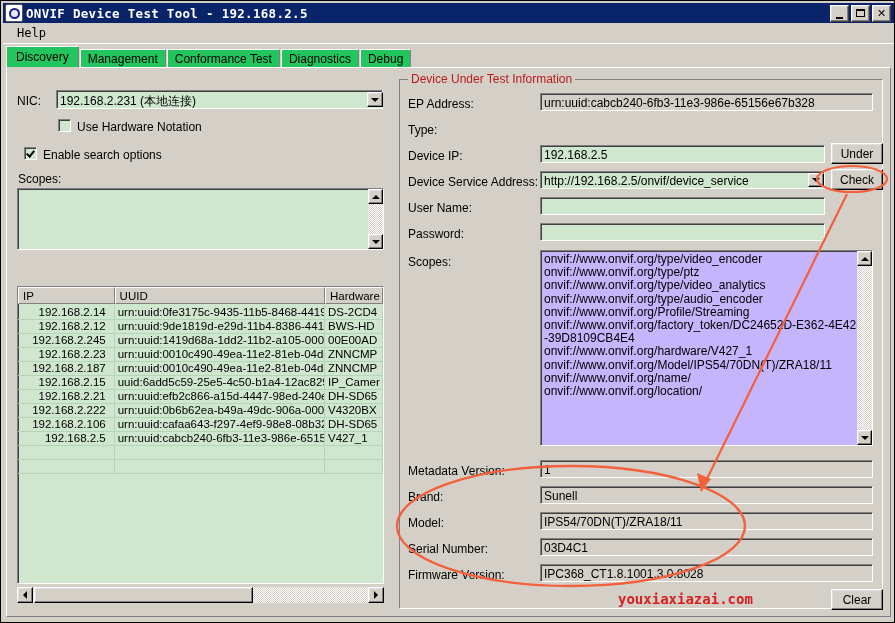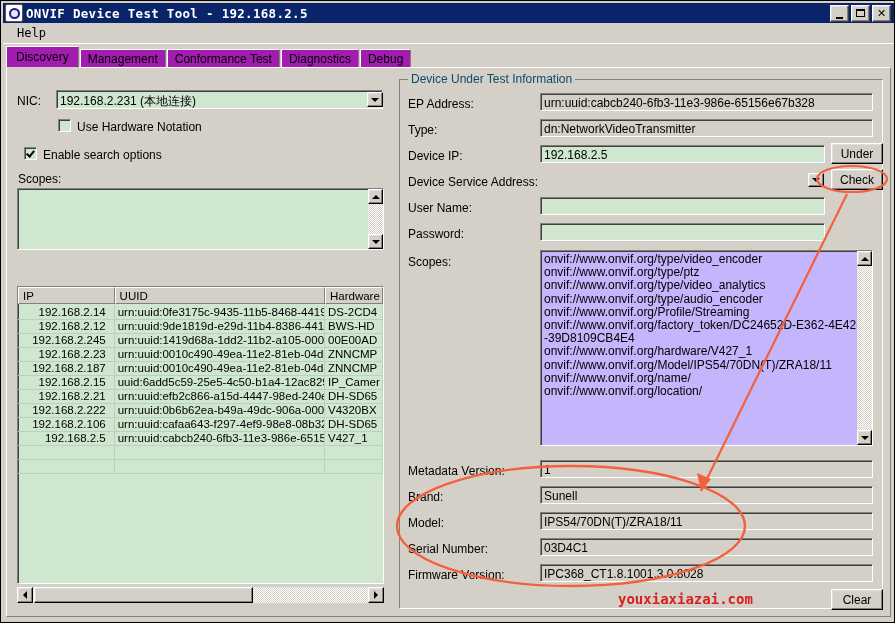--- a/index.html
+++ b/index.html
@@ -109,21 +109,21 @@
     height: 21px;
     display: flex;
     align-items: flex-end;
   }
   .tab {
     height: 19px;
     line-height: 19px;
     padding: 0 7px;
     font-size: 12px;
     color: #000;
-    background: #a21caf;
+    background: #22c55e;
     border: 1px solid;
     border-color: #ffffff #808080 #d4d0c8 #ffffff;
     box-sizing: border-box;
     margin-right: 1px;
     white-space: nowrap;
     cursor: default;
     position: relative;
   }
   .tab.active {
     height: 22px;
@@ -264,21 +264,21 @@
     box-sizing: border-box;
     border: 1px solid;
     border-color: #808080 #ffffff #ffffff #808080;
   }
   .groupbox .gb-title {
     position: absolute;
     top: -8px; left: 8px;
     background: #d4d0c8;
     padding: 0 3px;
     font-size: 12px;
-    color: #0c4a6e;
+    color: #b91c1c;
     white-space: nowrap;
   }
 
   
   .textarea {
     position: absolute;
     box-sizing: border-box;
     border: 1px solid;
     border-color: #808080 #ffffff #ffffff #808080;
     box-shadow: inset 1px 1px 0 #404040;
@@ -520,27 +520,27 @@
     </div>
 
     <div class="groupbox" style="left:392px; top:11px; width:484px; height:530px;">
       <div class="gb-title">Device Under Test Information</div>
     </div>
 
     <div class="lbl" style="left:401px; top:29px;">EP Address:</div>
     <div class="field readonly" style="left:533px; top:25px; width:333px; height:18px;">urn:uuid:cabcb240-6fb3-11e3-986e-65156e67b328</div>
 
     <div class="lbl" style="left:401px; top:55px;">Type:</div>
-    <div class="field readonly" style="left:533px; top:51px; width:333px; height:18px;">dn:NetworkVideoTransmitter</div>
 
     <div class="lbl" style="left:401px; top:81px;">Device IP:</div>
     <div class="field" style="left:533px; top:77px; width:285px; height:18px;">192.168.2.5</div>
     <div class="btn" style="left:824px; top:75px; width:52px; height:21px;">Under</div>
 
     <div class="lbl" style="left:401px; top:107px;">Device Service Address:</div>
+    <div class="field" style="left:533px; top:103px; width:285px; height:18px;">http://192.168.2.5/onvif/device_service</div>
     <div class="combo-arrow" style="left:801px; top:105px; height:14px;">
         <div class="tri-down"></div>
       </div>
     <div class="btn" style="left:824px; top:101px; width:52px; height:21px;">Check</div>
 
     <div class="lbl" style="left:401px; top:133px;">User Name:</div>
     <div class="field" style="left:533px; top:129px; width:285px; height:18px;"></div>
 
     <div class="lbl" style="left:401px; top:159px;">Password:</div>
     <div class="field" style="left:533px; top:155px; width:285px; height:18px;"></div>

